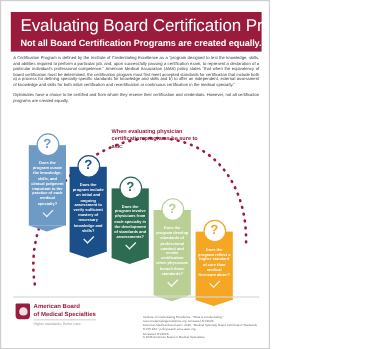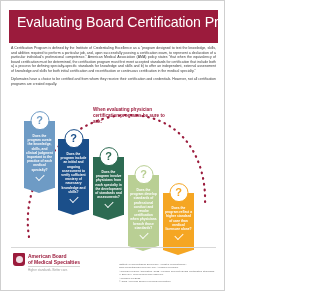--- a/index.html
+++ b/index.html
@@ -206,20 +206,21 @@
     line-height: 3.4px;
   }
 </style>
 </head>
 <body>
 
 <div id="poster">
 
   <div class="header-band">
     <div class="title">Evaluating Board Certification Programs</div>
+    <div class="subtitle">Not all Board Certification Programs are created equally...</div>
   </div>
 
   <div class="body-copy">
     <p>A Certification Program is defined by the Institute of Credentialing Excellence as a "program designed to test the knowledge, skills, and abilities required to perform a particular job, and, upon successfully passing a certification exam, to represent a declaration of a particular individual's professional competence." American Medical Association (AMA) policy states "that when the equivalency of board certification must be determined, the certification program must first meet accepted standards for certification that include both a) a process for defining specialty-specific standards for knowledge and skills and b) to offer an independent, external assessment of knowledge and skills for both initial certification and recertification or continuous certification in the medical specialty."</p>
     <p>Diplomates have a choice to be certified and from whom they receive their certification and credentials. However, not all certification programs are created equally.</p>
   </div>
 
   <div class="diagram">
 
     <svg class="arc-svg" viewBox="0 0 225 150">

